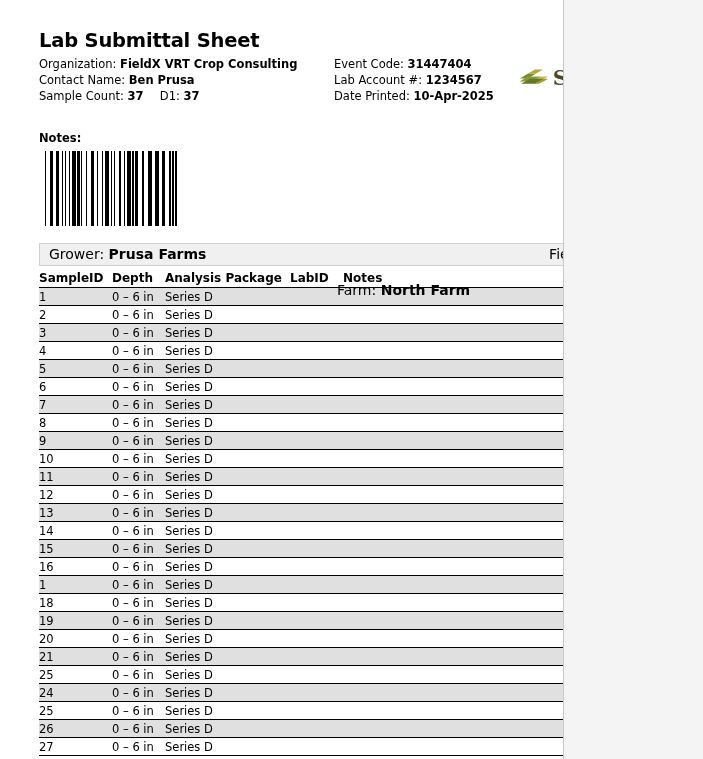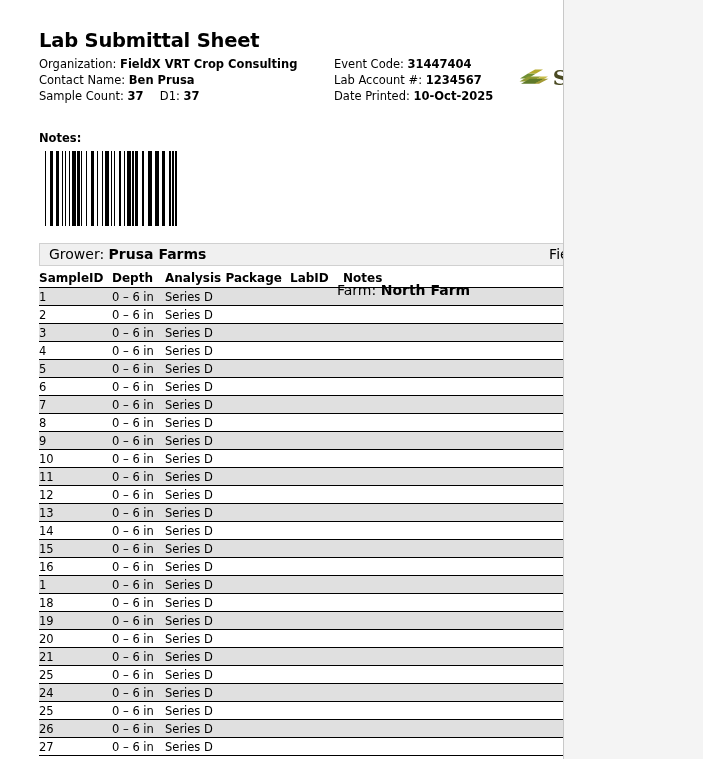--- a/index.html
+++ b/index.html
@@ -204,21 +204,21 @@
         <div class="meta-line">
           <span class="meta-label">Event Code:</span>
           <span class="meta-value">31447404</span>
         </div>
         <div class="meta-line">
           <span class="meta-label">Lab Account #:</span>
           <span class="meta-value">1234567</span>
         </div>
         <div class="meta-line">
           <span class="meta-label">Date Printed:</span>
-          <span class="meta-value">10-Oct-2025</span>
+          <span class="meta-value">10-Apr-2025</span>
         </div>
       </div>
 
       <div class="logo">
         <span class="logo-mark">
           <svg width="30" height="21" viewBox="0 0 30 21" xmlns="http://www.w3.org/2000/svg">
             <polygon points="1,13.5 9,8.5 17,8.5 9,13.5" fill="#6f8f33"></polygon>
             <polygon points="9,8.5 16,4.5 24,4.5 17,8.5" fill="#b5a92f"></polygon>
             <polygon points="0.5,16.5 9,11.5 22,11.5 14,16.5" fill="#8f9a33"></polygon>
             <polygon points="13,16.5 22,11.5 29,11.5 21,16.5" fill="#c9bd4a"></polygon>

